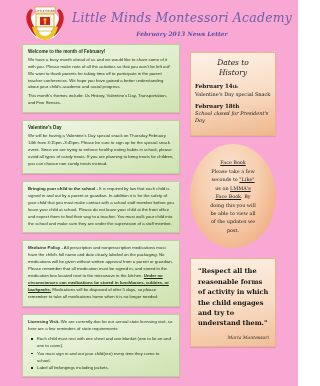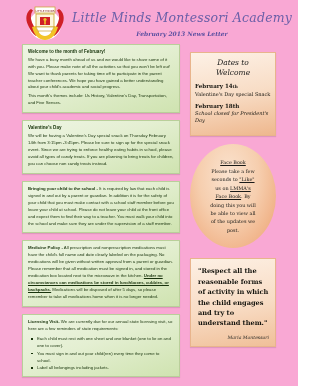--- a/index.html
+++ b/index.html
@@ -187,21 +187,21 @@
         </ul>
       </div>
 
     </div>
 
     <div class="right-col">
 
       <div class="obox">
         <div class="dates-title">
           <div>Dates to</div>
-          <div>Welcome</div>
+          <div>History</div>
         </div>
         <div class="date-item">
           <span class="date-label"><span>February 14</span><span class="sm">th</span></span>
           <span class="date-desc">Valentine's Day special Snack</span>
         </div>
         <div class="date-item">
           <span class="date-label">February 18th</span>
           <span class="date-desc it">School closed for President's Day</span>
         </div>
       </div>

